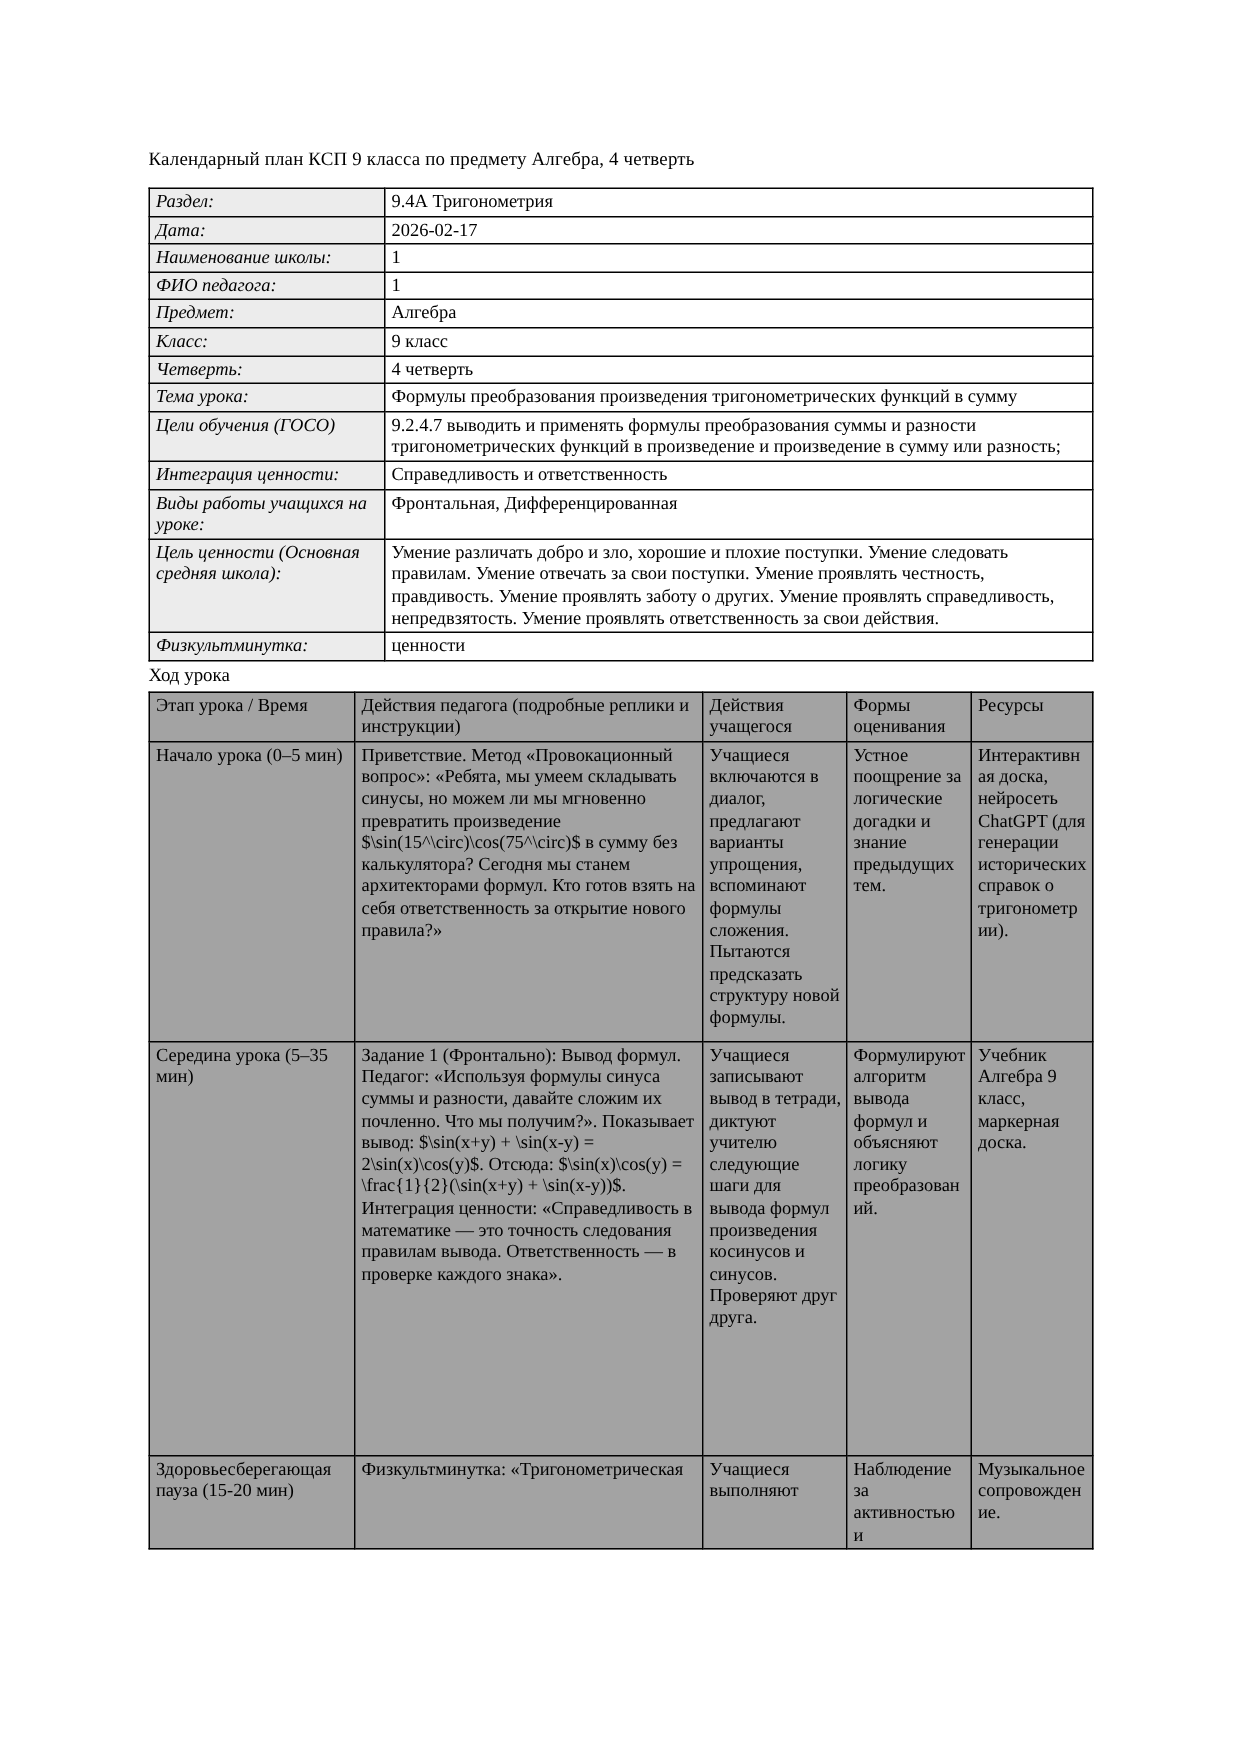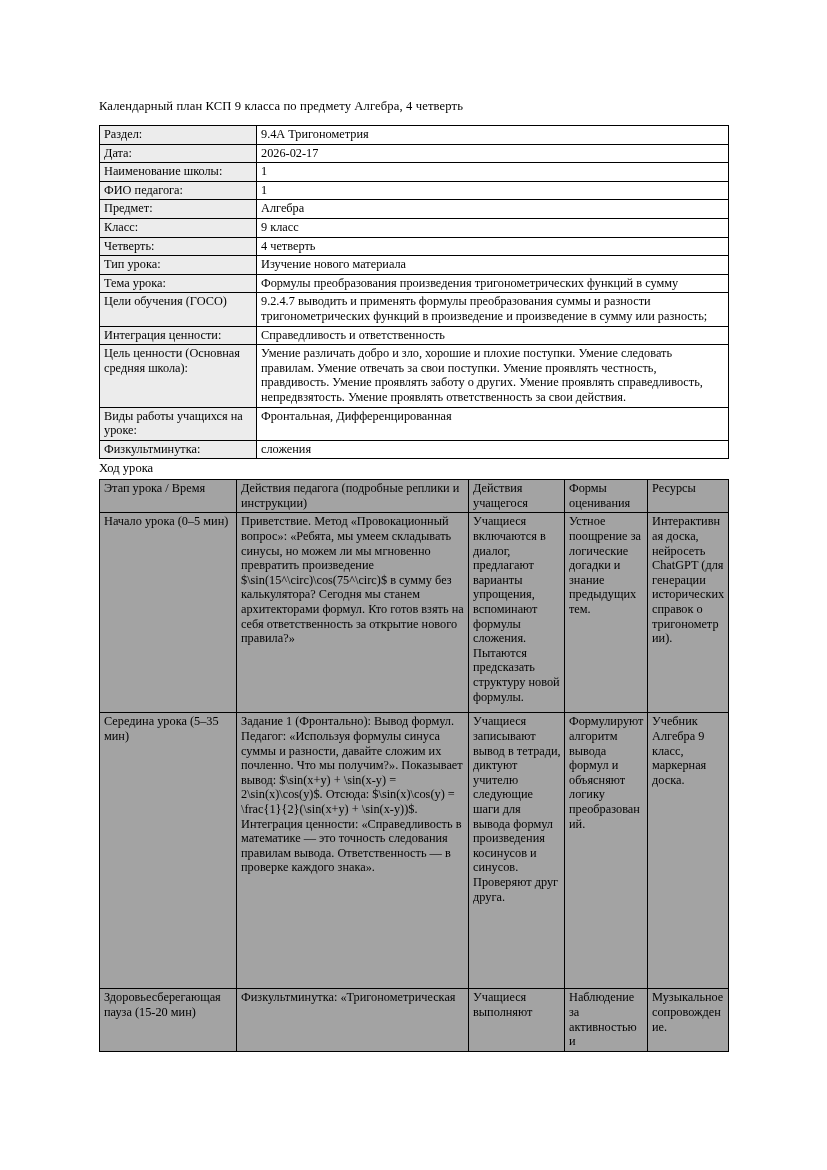--- a/index.html
+++ b/index.html
@@ -43,20 +43,21 @@
     text-align: left;
     font-weight: normal;
     word-wrap: break-word;
     overflow-wrap: break-word;
   }
   
   .info-table col.c-label { width: 157px; }
   .info-table col.c-value { width: 472px; }
   .info-table td.label {
     background: #ececec;
+    font-style: italic;
   }
   .info-table td.value {
     background: #ffffff;
   }
   
   .flow-caption {
     font-size: 12.6px;
     line-height: 15px;
     margin: 2px 0 3px 0;
   }
@@ -110,46 +111,42 @@
         </tr>
         <tr>
           <td class="label">Класс:</td>
           <td class="value">9 класс</td>
         </tr>
         <tr>
           <td class="label">Четверть:</td>
           <td class="value">4 четверть</td>
         </tr>
         <tr>
-          <td class="label">Тип урока:</td>
-          <td class="value">Изучение нового материала</td>
-        </tr>
-        <tr>
           <td class="label">Тема урока:</td>
           <td class="value">Формулы преобразования произведения тригонометрических функций в сумму</td>
         </tr>
         <tr>
           <td class="label">Цели обучения (ГОСО)</td>
           <td class="value">9.2.4.7 выводить и применять формулы преобразования суммы и разности тригонометрических функций в произведение и произведение в сумму или разность;</td>
         </tr>
         <tr>
           <td class="label">Интеграция ценности:</td>
           <td class="value">Справедливость и ответственность</td>
         </tr>
         <tr>
+          <td class="label">Виды работы учащихся на уроке:</td>
+          <td class="value">Фронтальная, Дифференцированная</td>
+        </tr>
+        <tr>
           <td class="label">Цель ценности (Основная средняя школа):</td>
           <td class="value">Умение различать добро и зло, хорошие и плохие поступки. Умение следовать правилам. Умение отвечать за свои поступки. Умение проявлять честность, правдивость. Умение проявлять заботу о других. Умение проявлять справедливость, непредвзятость. Умение проявлять ответственность за свои действия.</td>
         </tr>
         <tr>
-          <td class="label">Виды работы учащихся на уроке:</td>
-          <td class="value">Фронтальная, Дифференцированная</td>
-        </tr>
-        <tr>
           <td class="label">Физкультминутка:</td>
-          <td class="value">сложения</td>
+          <td class="value">ценности</td>
         </tr>
       </tbody>
   </table>
 
   <p class="flow-caption">Ход урока</p>
 
   <table class="flow-table">
     <colgroup>
         <col class="c1">
         <col class="c2">

